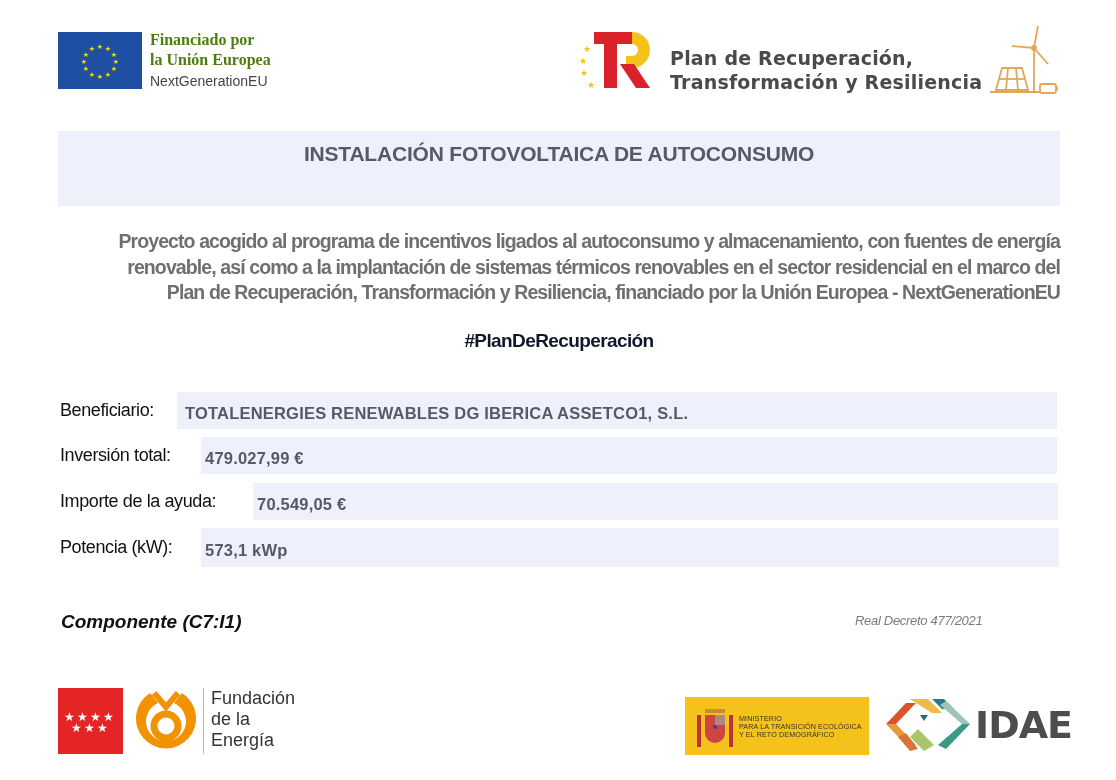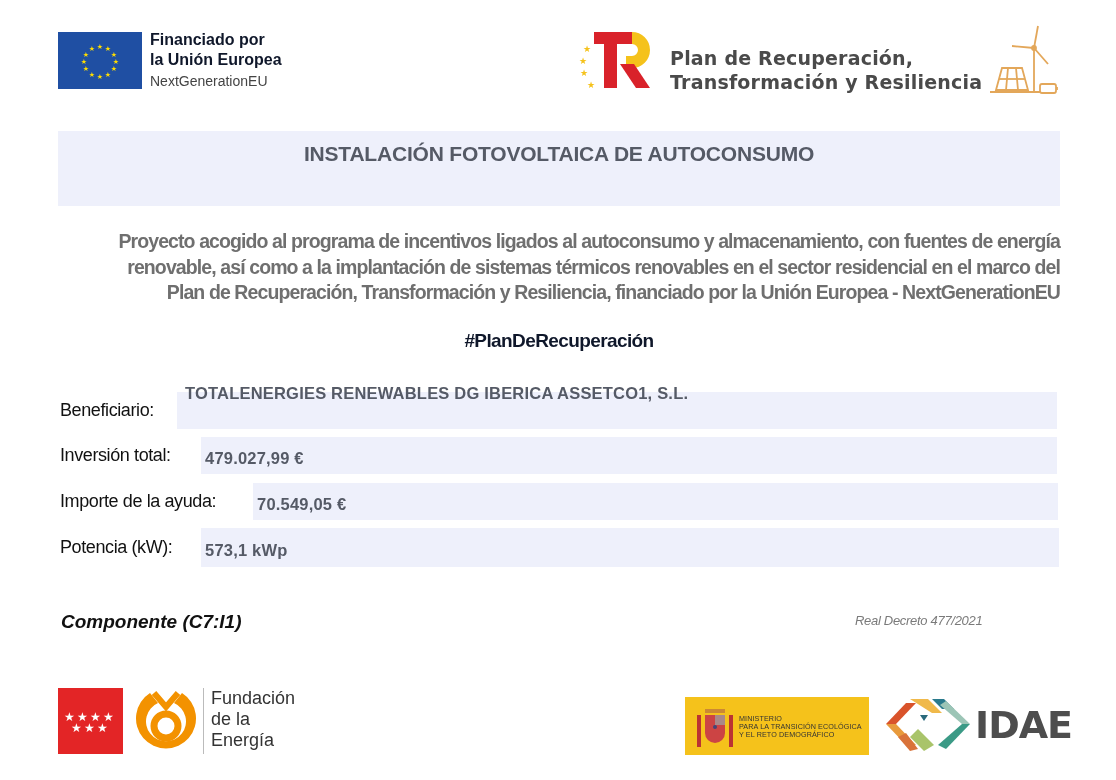--- a/index.html
+++ b/index.html
@@ -2,21 +2,21 @@
 <html><head>
 <meta charset="utf-8">
 <style>
   html, body { margin:0; padding:0; background:#ffffff; }
   body { width:1116px; height:780px; position:relative; overflow:hidden; font-family:"Liberation Sans", sans-serif; }
   .abs { position:absolute; }
 
   
   .eu-flag { left:58px; top:32px; width:84px; height:57px; background:#1f4fa3; }
   .eu-text { left:150px; top:30px; line-height:20px; }
-  .eu-line1, .eu-line2 { font-weight:bold; color:#0f172a; font-size:16px; display:block; }
+  .eu-line1, .eu-line2 { font-weight:bold; color:#4d7c0f; font-size:16px; display:block;font-family:Liberation Serif, serif; }
   .eu-line3 { color:#444; font-size:14px; display:block; margin-top:1px; }
 
   
   .tr-logo { left:574px; top:28px; width:80px; height:64px; }
   .prtr-text { left:670px; top:46px; color:#4a4a4a; font-weight:bold; font-size:19px; line-height:24px; font-family:"DejaVu Sans", sans-serif; letter-spacing:0.2px; }
   .renew-icon { left:988px; top:24px; width:74px; height:72px; }
 
   
   .title-box { left:58px; top:131px; width:1002px; height:75px; background:#eef0fb; }
   .title-text { left:58px; top:142px; width:1002px; text-align:center; font-size:21px; font-weight:bold; color:#555a66; letter-spacing:-0.2px; }
@@ -110,21 +110,21 @@
 
 <div class="abs desc">
   <div>Proyecto  acogido al programa de incentivos ligados al autoconsumo y almacenamiento, con fuentes de energía</div>
   <div>renovable, así como a la implantación de sistemas térmicos renovables en el sector residencial en el marco del</div>
   <div>Plan de Recuperación, Transformación y Resiliencia, financiado por la Unión Europea - NextGenerationEU</div>
 </div>
 <div class="abs hashtag">#PlanDeRecuperación</div>
 
 <div class="abs field-label" style="left:60px; top:400px;">Beneficiario:</div>
 <div class="abs field-box" style="left:177px; top:392px; width:880px;"></div>
-<div class="abs field-value" style="left:185px; top:384px;">TOTALENERGIES RENEWABLES DG IBERICA ASSETCO1, S.L.</div>
+<div class="abs field-value" style="left:185px; top:404px;">TOTALENERGIES RENEWABLES DG IBERICA ASSETCO1, S.L.</div>
 
 <div class="abs field-label" style="left:60px; top:445px;">Inversión total:</div>
 <div class="abs field-box" style="left:201px; top:437px; width:856px;"></div>
 <div class="abs field-value" style="left:205px; top:449px;">479.027,99 €</div>
 
 <div class="abs field-label" style="left:60px; top:491px;">Importe de la ayuda:</div>
 <div class="abs field-box" style="left:253px; top:483px; width:805px;"></div>
 <div class="abs field-value" style="left:257px; top:495px;">70.549,05 €</div>
 
 <div class="abs field-label" style="left:60px; top:537px;">Potencia (kW):</div>

